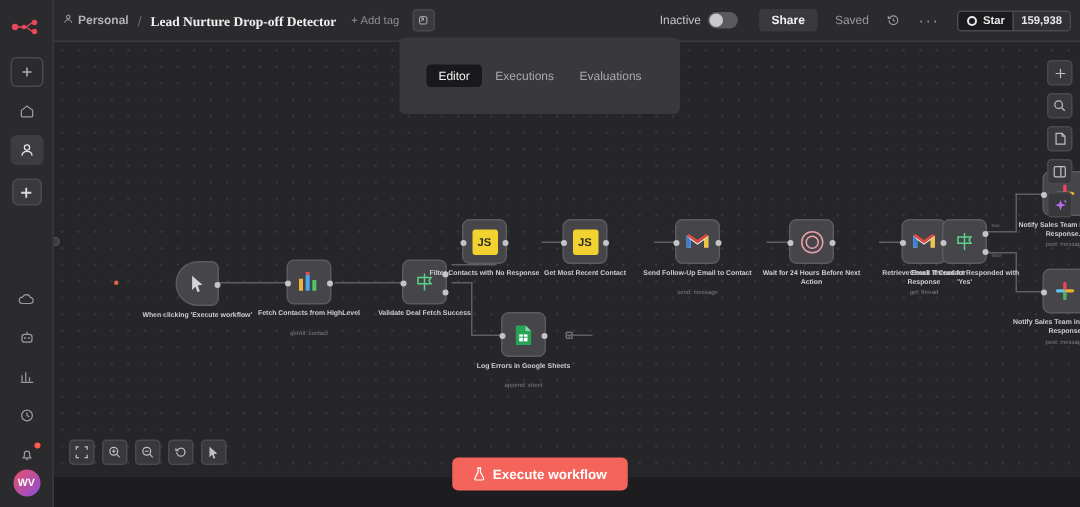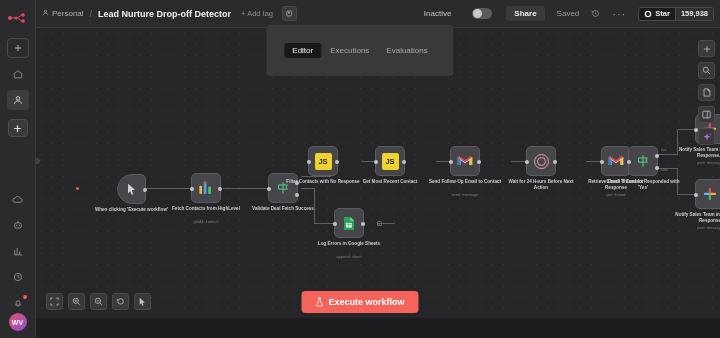--- a/index.html
+++ b/index.html
@@ -43,31 +43,31 @@
     align-items: center; justify-content: center; font-weight: bold;
     margin-bottom: 7px;
   }
 
   
   .header {
     position: absolute; left: 36px; top: 0; right: 0; height: 28px;
     background: #2b2b2d; border-bottom: 1px solid #3a3a3c;
     display: flex; align-items: center; padding: 0 6px; z-index: 25;
   }
-  .crumb-person { display: flex; align-items: flex-start; gap: 3px; font-size: 8px; color: #b2b2b5; }
+  .crumb-person { display: flex; align-items: flex-start; gap: 3px; font-size: 8px; color: #b2b2b5; font-weight: bold; }
   .crumb-sep { color: #6e6e72; font-size: 9px; margin: 0 6px; }
-  .crumb-title { font-size: 9px; font-weight: bold; color: #f0f0f2; }
+  .crumb-title { font-size: 9px; font-weight: bold; color: #f0f0f2; font-family: Liberation Serif, serif; }
   .add-tag { font-size: 7.5px; color: #8e8e92; margin-left: 10px; }
   .hdr-icon-btn {
     width: 15px; height: 15px; margin-left: 9px;
     background: #3a3a3d; border: 1px solid #4a4a4d; border-radius: 3px;
     display: flex; align-items: center; justify-content: center; color: #bdbdc0;
   }
   .hdr-right { margin-left: auto; display: flex; align-items: center; }
-  .inactive-label { font-size: 8px; color: #c2c2c5; margin-right: 21px; }
+  .inactive-label { font-size: 8px; color: #c2c2c5; margin-right: 5px; }
   .toggle {
     width: 20px; height: 11px; border-radius: 6px; background: #5a5a5e;
     position: relative; margin-right: 14px;
   }
   .toggle::after {
     content: ""; position: absolute; left: 1px; top: 1px;
     width: 9px; height: 9px; border-radius: 50%; background: #c9c9cc;
   }
   .share-btn {
     background: #3a3a3d; border-radius: 3px; padding: 3px 8px;
@@ -179,21 +179,21 @@
   .bottom-tools {
     position: absolute; left: 46px; bottom: 28px;
     display: flex; gap: 5px; z-index: 20;
   }
   .bt-btn {
     width: 17px; height: 17px; background: #39393c;
     border: 1px solid #4a4a4d; border-radius: 3px;
     display: flex; align-items: center; justify-content: center; color: #c0c0c4;
   }
   .exec-btn {
-    position: absolute; left: 50%; transform: translateX(-50%); bottom: 25px;
+    position: absolute; left: 50%; transform: translateX(-50%); bottom: 11px;
     background: #f4645a; color: #fff; border-radius: 4px;
     padding: 6px 14px; font-size: 9px; font-weight: bold;
     display: flex; align-items: center; gap: 5px; z-index: 21; margin-top: 22px;
   }
 
   
   .logbar {
     position: absolute; left: 36px; bottom: 0; right: 0; height: 20px;
     background: #2b2b2d; border-top: 1px solid #3a3a3c;
     display: flex; align-items: center; padding: 0 7px; z-index: 28;

